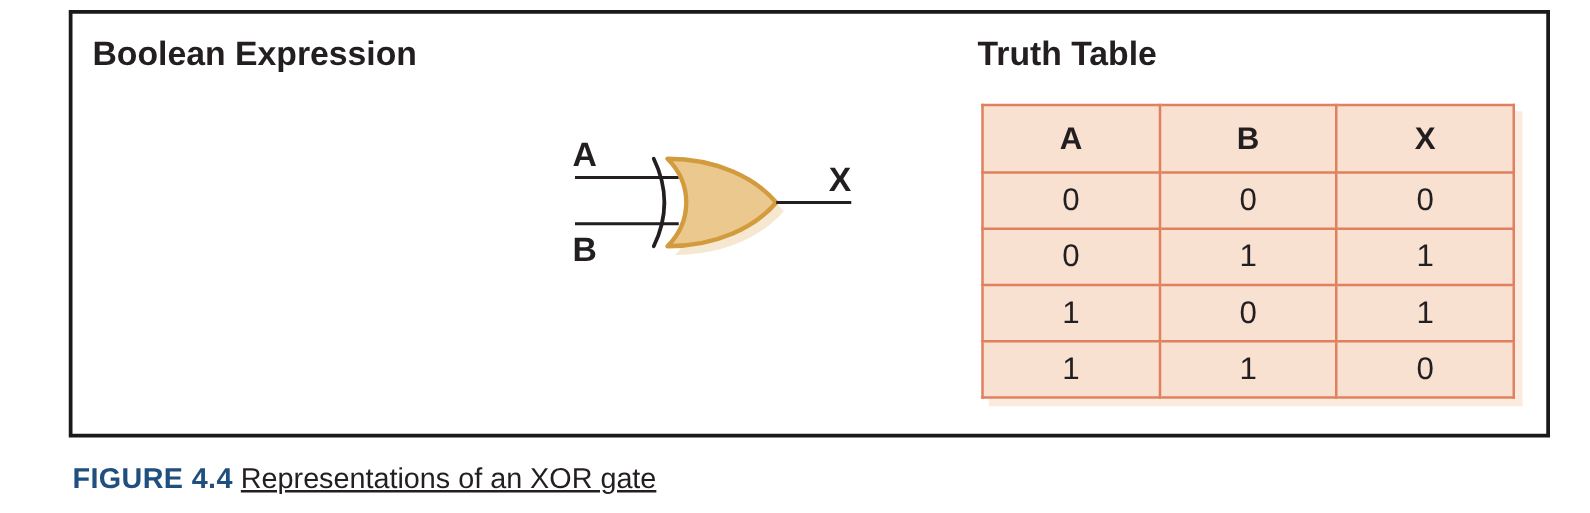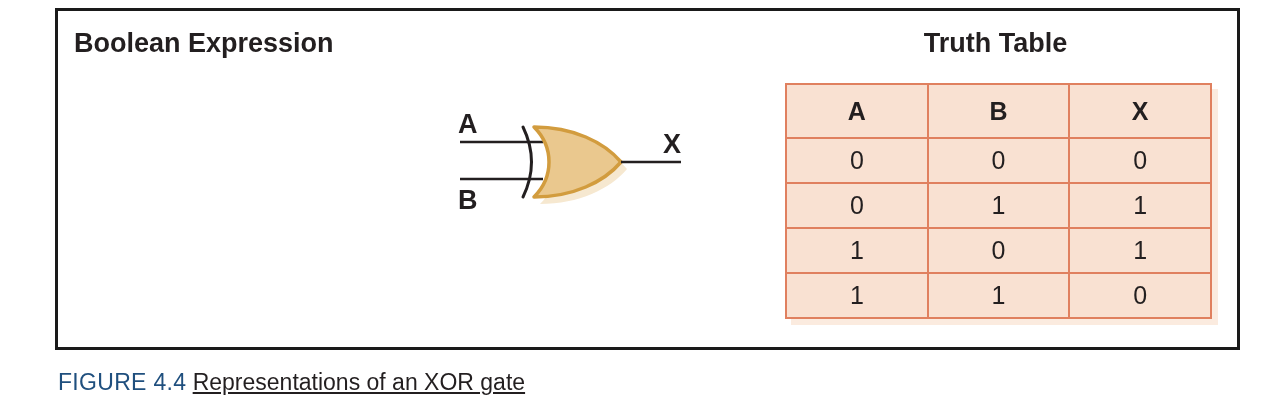--- a/index.html
+++ b/index.html
@@ -23,21 +23,21 @@
   .col-title {
     position: absolute;
     font-weight: bold;
     font-size: 27px;
     line-height: 1.1;
     white-space: nowrap;
     color: #231f20;
   }
   .t-expr  { left: 16px;  top: 18px; }
   .t-sym   { left: 354px; top: 18px; }
-  .t-table { left: 724px; top: 18px; width: 427px; text-align: center; }
+  .t-table { left: 724px; top: 18px; width: 427px; }
 
   .expression {
     position: absolute;
     left: 66px; top: 130px;
     font-size: 27px;
     letter-spacing: 1px;
     word-spacing: 12px;
     white-space: nowrap;
     color: #231f20;
   }
@@ -68,21 +68,21 @@
   }
   .truth-table th { height: 52px; font-weight: bold; }
   .truth-table td { height: 43px; font-weight: normal; }
 
   .caption {
     position: absolute;
     left: 58px; top: 369px;
     font-size: 23px;
     white-space: nowrap;
   }
-  .cap-label { font-weight: normal; color: #1f4f7e; letter-spacing: 0.3px; }
+  .cap-label { font-weight: bold; color: #1f4f7e; letter-spacing: 0.3px; }
   .cap-text  { color: #231f20; text-decoration: underline; }
 </style>
 </head>
 <body>
 
 <div class="stage">
 
   <div class="panel">
 
     <div class="col-title t-expr">Boolean Expression</div>

